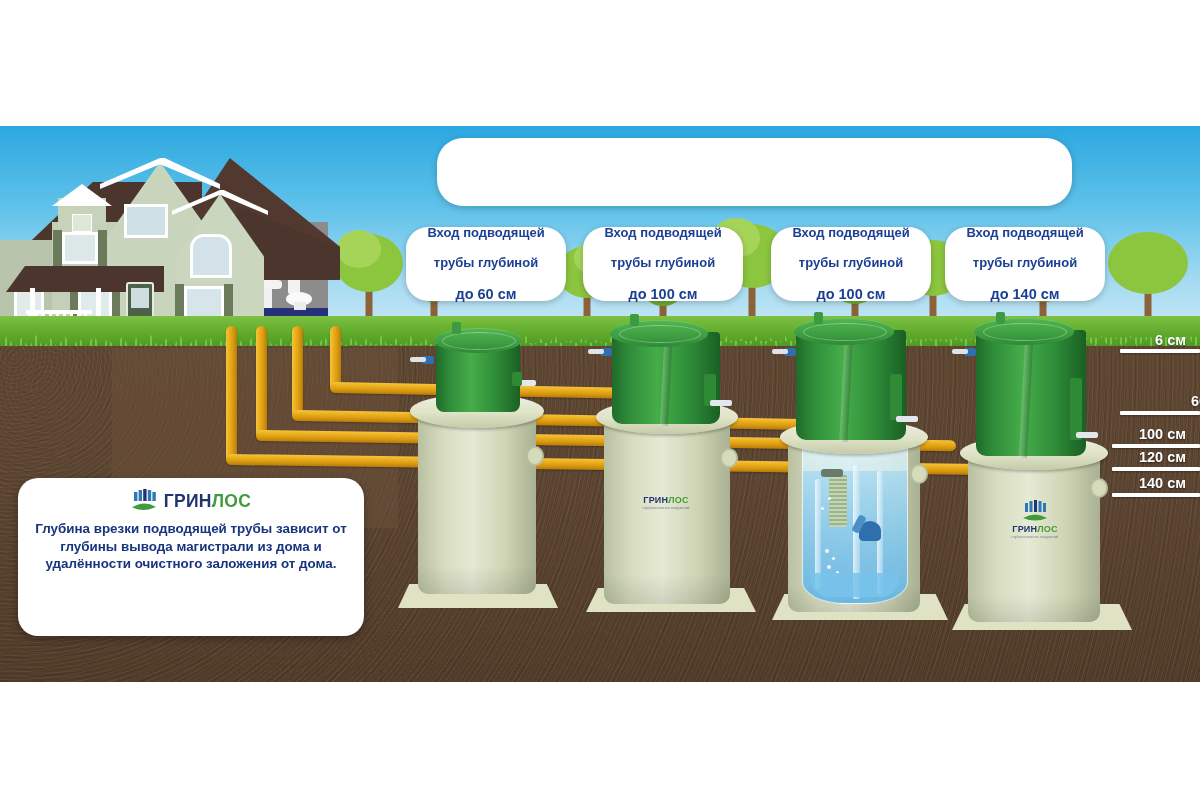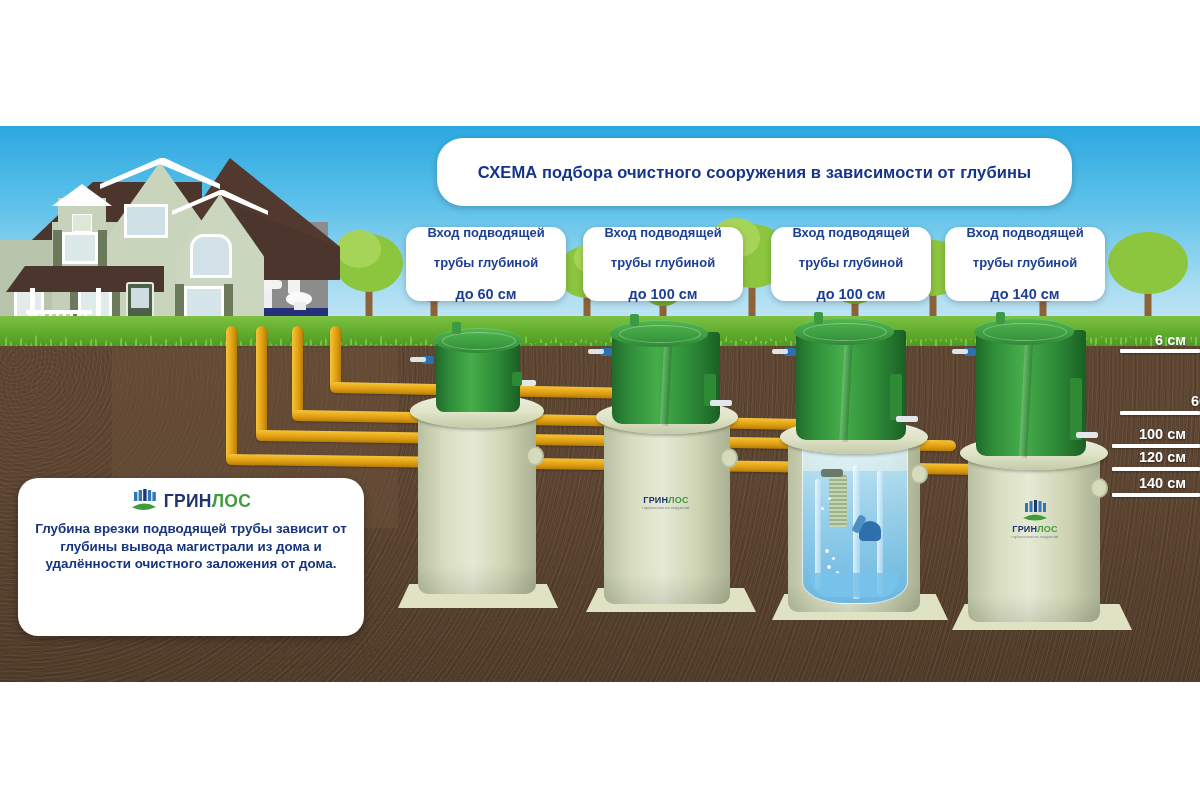--- a/index.html
+++ b/index.html
@@ -95,21 +95,21 @@
       background:linear-gradient(to bottom,rgba(225,245,252,.80) 0%,rgba(186,226,244,.78) 45%,rgba(150,206,234,.80) 100%);
       border:1px solid rgba(255,255,255,.55);overflow:hidden;}
   .water{position:absolute;background:linear-gradient(to bottom,rgba(150,210,240,.55),rgba(90,175,225,.75));}
   .col{position:absolute;background:linear-gradient(to right,rgba(255,255,255,.75),rgba(190,225,245,.55));border-radius:2px;}
   .bubble{position:absolute;border-radius:50%;background:rgba(255,255,255,.85);}
   .pumpbox{position:absolute;background:#4d8fc4;border-radius:3px;}
   .pumpbox2{position:absolute;background:#2f6fae;border-radius:50% 50% 20% 20%;}
   .filtermesh{position:absolute;background:repeating-linear-gradient(to bottom,#9bb58a 0 2px,#c6d4b5 2px 4px);border-radius:2px;}
 
   
-  .callout{position:absolute;background:#ffffff;border-radius:14px;
+  .callout{position:absolute;background:#ffffff;border-radius:22px;
       box-shadow:0 2px 6px rgba(0,0,0,.22);
       display:flex;align-items:center;justify-content:center;text-align:center;
       color:#1c3f94;font-weight:bold;line-height:1.18;}
   .callout span{display:block;padding:0 8px;}
 
   .title-box{position:absolute;left:437px;top:12px;width:635px;height:68px;background:#fff;
       border-radius:26px;box-shadow:0 2px 7px rgba(0,0,0,.22);
       display:flex;align-items:center;justify-content:center;text-align:center;
       color:#14348c;font-weight:bold;font-size:16.5px;line-height:1.35;letter-spacing:.1px;}
 
@@ -411,21 +411,20 @@
       <div class="lid-ring" style="left:31px;top:11px;width:82px;height:16px;"></div>
       <div class="vent" style="left:44px;top:0px;width:9px;height:12px;"></div>
       <div class="nozzle" style="left:12px;top:36px;width:12px;height:8px;"></div>
       <div class="nozzle-pipe" style="left:0px;top:37px;width:16px;height:5px;"></div>
       <div class="vent" style="left:118px;top:66px;width:12px;height:62px;background:#2f8a36;"></div>
       <div class="side-pipe" style="left:124px;top:120px;width:22px;height:6px;"></div>
     </div>
 
     <div class="title-box">
       <div>
-        <div>СХЕМА подбора очистного сооружения в зависимости от глубины</div>
       </div>
     </div>
 
     <div class="callout" style="left:406px;top:101px;width:160px;height:74px;font-size:13px;">
       <span>
         <span>Вход подводящей</span><br>
         <span>трубы глубиной</span><br>
         <span style="font-size:14.5px;">до 60 см</span>
       </span>
     </div>

